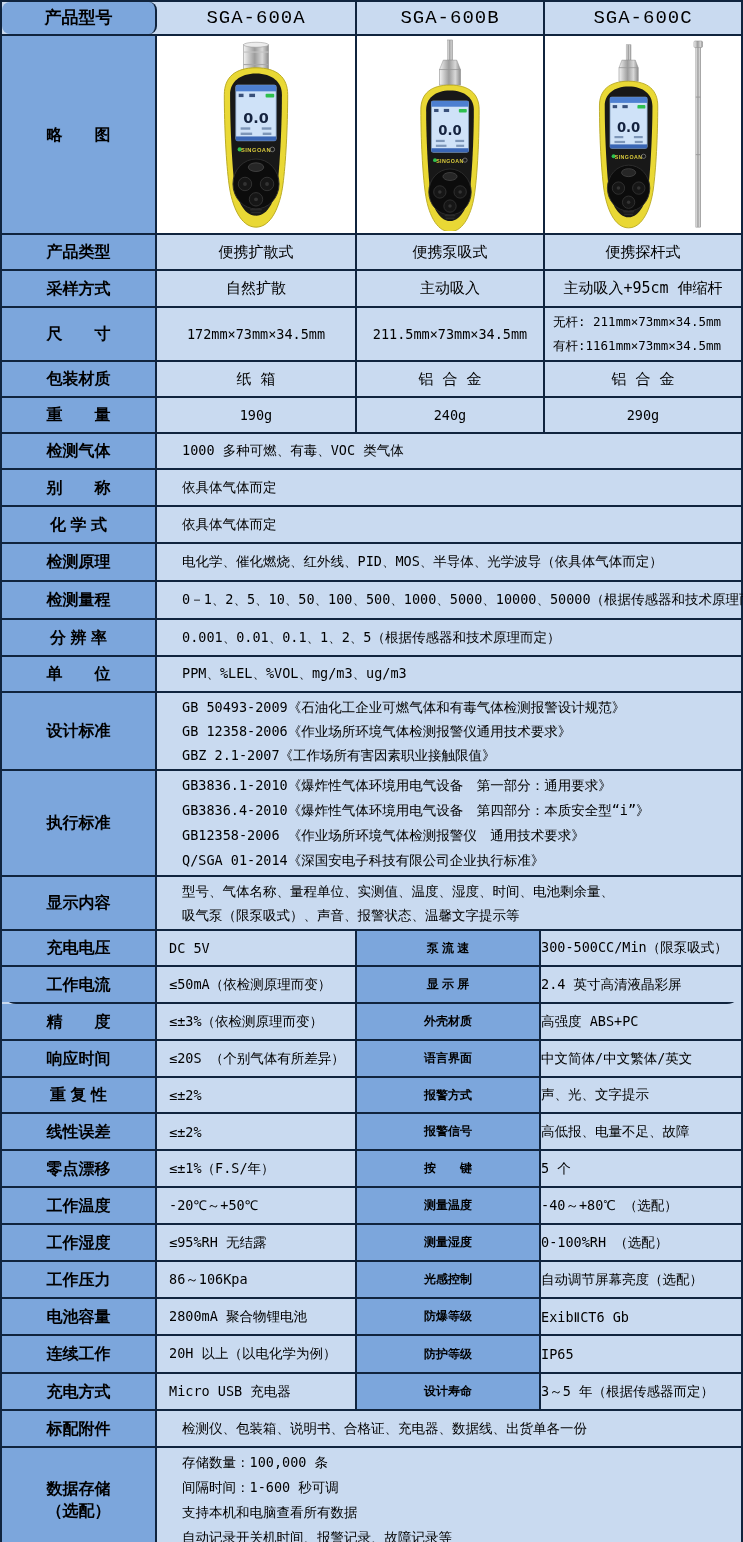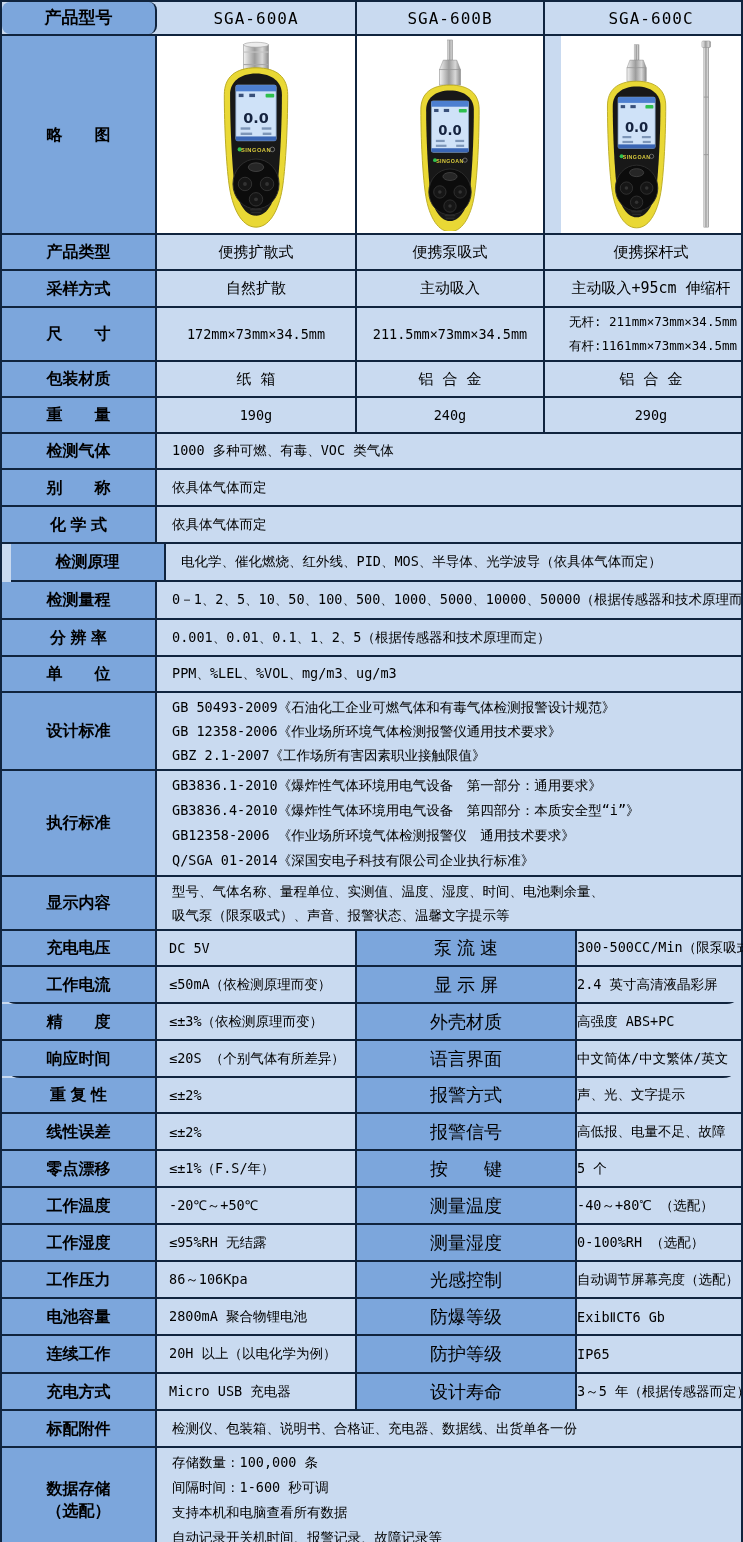--- a/index.html
+++ b/index.html
@@ -18,30 +18,30 @@
   .cell{display:flex;flex-direction:column;align-items:center;justify-content:center;
         text-align:center;padding:2px 4px;border-right:2px solid var(--border);min-width:0;}
   .cell:last-child{border-right:none;}
   .lbl{width:155px;flex:none;background:var(--label-bg);font-weight:bold;font-size:16px;line-height:22px;}
   .hdr-lbl{font-size:17px;border-radius:8px;}
   .v{background:var(--value-bg);font-family:"DejaVu Sans Mono","Liberation Mono",monospace;
      font-size:13.5px;white-space:nowrap;}
   .v-big{font-size:15px;}
   .w1{width:200px;flex:none;}
   .w2{width:188px;flex:none;justify-content:center;}
-  .w3{flex:1;margin-left:16px;}
-  .full{flex:1;align-items:flex-start;text-align:left;padding-left:15px;padding-right:4px;}
+  .w3{flex:1;}
+  .full{flex:1;align-items:flex-start;text-align:left;padding-left:25px;padding-right:4px;}
   .lines{line-height:25px;}
   .lines-sm{line-height:24px;}
   .pair-v1{width:200px;flex:none;align-items:flex-start;text-align:left;padding-left:12px;}
-  .pair-l{width:220px;flex:none;background:var(--label-bg);font-weight:normal;font-size:18px;}
+  .pair-l{width:184px;flex:none;background:var(--label-bg);font-weight:bold;font-size:12px;}
   .pair-v2{flex:1;align-items:flex-start;text-align:left;padding-left:0;}
   .sketch{background:var(--white);padding:2px;}
   .dim-lines{font-size:12.5px;line-height:24px;align-items:flex-start;text-align:left;padding-left:8px;padding-right:3px;}
-  .mono-model{font-size:16px;letter-spacing:1px;}
+  .mono-model{font-size:19px;letter-spacing:1px;font-family:Liberation Mono, monospace;}
   svg{display:block;}
 </style>
 </head>
 <body>
 
 <div class="tbl" id="spec-table">
     <div class="row" style="min-height: 34px;">
       <div class="cell lbl hdr-lbl">
         <div>产品型号</div>
       </div>
@@ -296,21 +296,21 @@
       </div>
     </div>
     <div class="row" style="min-height: 37px;">
       <div class="cell lbl">
         <div>化 学 式</div>
       </div>
       <div class="cell v full">
         <div>依具体气体而定</div>
       </div>
     </div>
-    <div class="row" style="min-height: 38px; margin-left: 9px;">
+    <div class="row" style="min-height: 38px;">
       <div class="cell lbl">
         <div>检测原理</div>
       </div>
       <div class="cell v full">
         <div>电化学、催化燃烧、红外线、PID、MOS、半导体、光学波导（依具体气体而定）</div>
       </div>
     </div>
     <div class="row" style="min-height: 38px;">
       <div class="cell lbl">
         <div>检测量程</div>
@@ -400,21 +400,21 @@
       <div class="cell v pair-v1">
         <div>≤±3%（依检测原理而变）</div>
       </div>
       <div class="cell pair-l">
         <div>外壳材质</div>
       </div>
       <div class="cell v pair-v2">
         <div>高强度 ABS+PC</div>
       </div>
     </div>
-    <div class="row" style="min-height: 37px; border-radius: 18px;">
+    <div class="row" style="min-height: 37px;">
       <div class="cell lbl">
         <div>响应时间</div>
       </div>
       <div class="cell v pair-v1">
         <div>≤20S （个别气体有所差异）</div>
       </div>
       <div class="cell pair-l">
         <div>语言界面</div>
       </div>
       <div class="cell v pair-v2">

